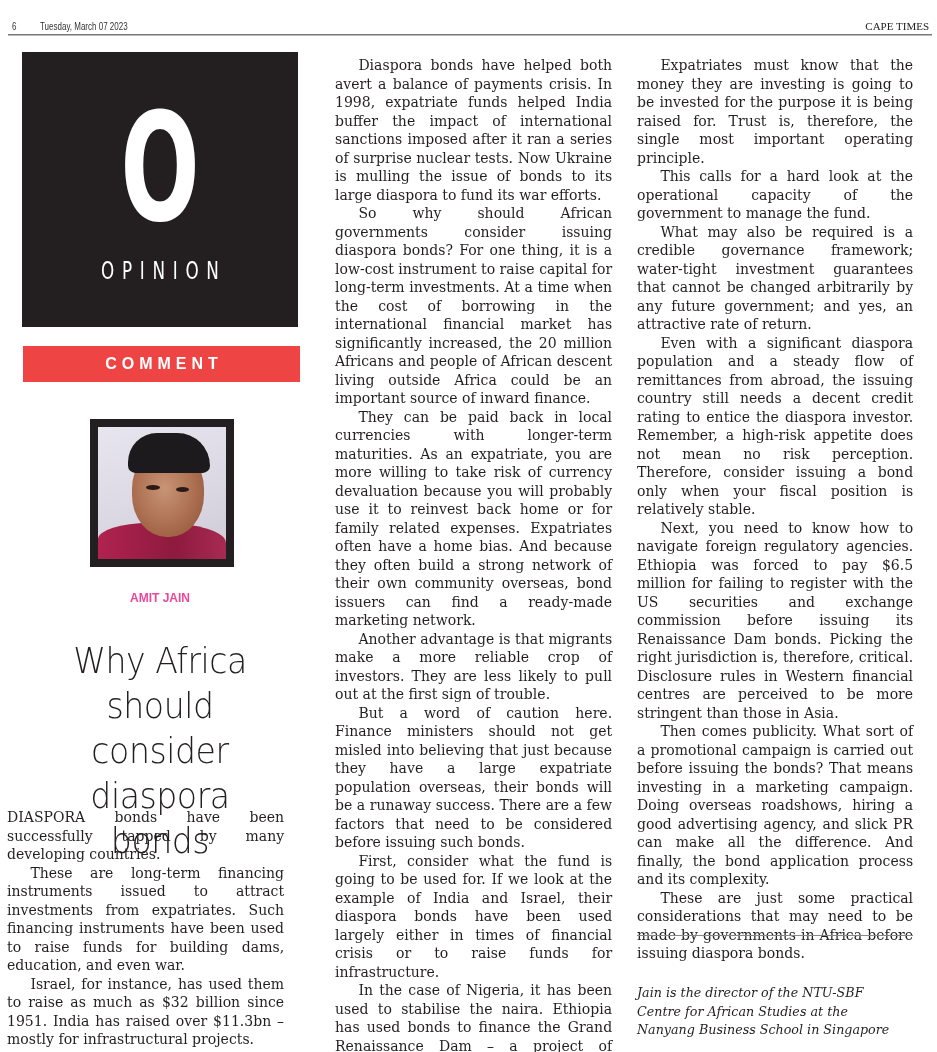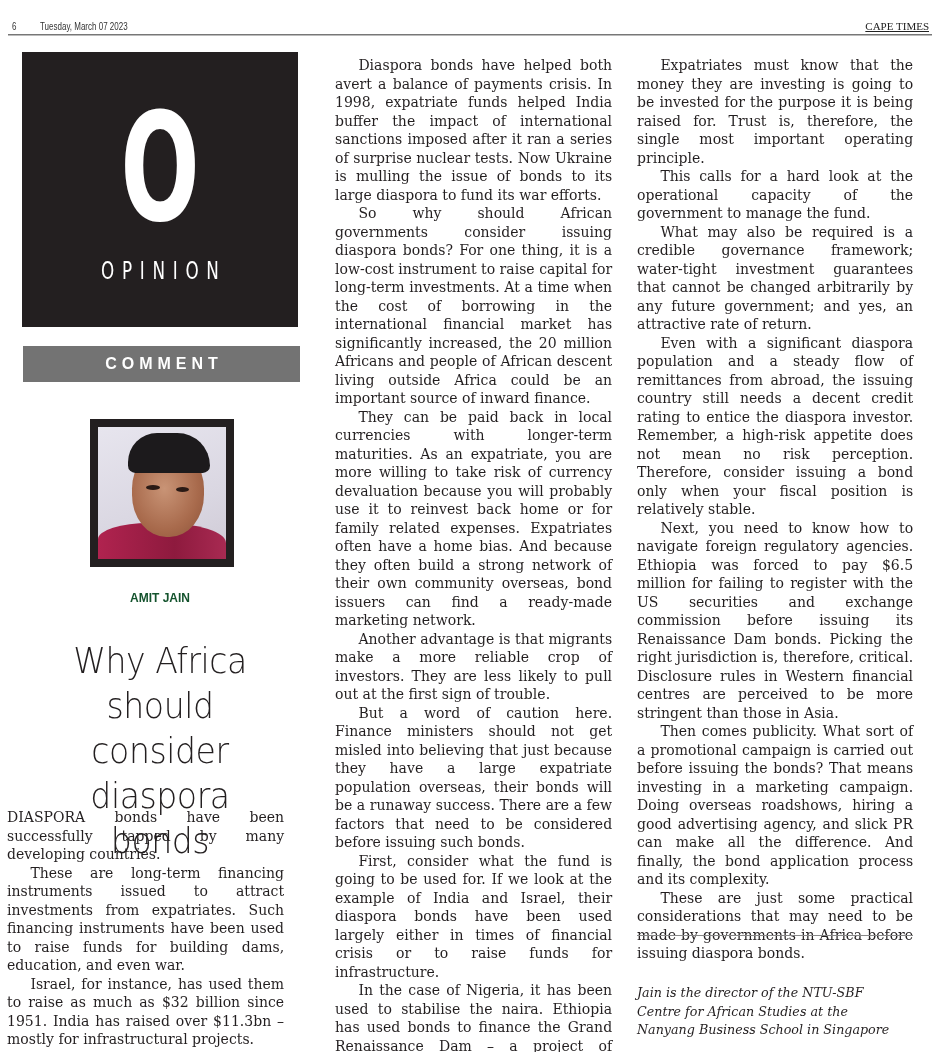--- a/index.html
+++ b/index.html
@@ -1,38 +1,38 @@
 <!DOCTYPE html>
 <html><head>
 <meta charset="utf-8">
 <style>
   html, body { margin: 0; padding: 0; background: #ffffff; }
   body { width: 937px; height: 1052px; position: relative; overflow: hidden; color: #231f20; }
 
   .header { position: absolute; left: 0; top: 0; width: 937px; height: 34px; }
   .hdr-page { position: absolute; left: 12px; top: 21px; font-family: "Liberation Sans", sans-serif; font-size: 10px; transform: scaleX(0.8); transform-origin: left; color:#333; }
   .hdr-date { position: absolute; left: 40px; top: 21px; font-family: "Liberation Sans", sans-serif; font-size: 10px; transform: scaleX(0.8); transform-origin: left; color:#333; }
-  .hdr-pub { position: absolute; right: 8px; top: 20px; font-family: "Liberation Serif", serif; font-size: 11px; letter-spacing: 0px; color:#222;text-decoration:underline; }
+  .hdr-pub { position: absolute; right: 8px; top: 20px; font-family: "Liberation Serif", serif; font-size: 11px; letter-spacing: 0px; color:#222; }
   .hdr-rule { position: absolute; left: 8px; right: 5px; top: 34px; height: 1px; background: #777; border-bottom: 1px solid #bbb; }
 
   .opinion-box { position: absolute; left: 22px; top: 52px; width: 276px; height: 275px; background: #231f20; }
   .big-o { position: absolute; left: 0; right: 0; top: 36px; text-align: center; font-family: "DejaVu Sans", sans-serif; font-weight: bold; color: #fff; font-size: 150px; line-height: 160px; transform: scaleX(0.62); }
   .opinion-label { position: absolute; left: 0; right: 0; top: 205px; text-align: center; font-family: "DejaVu Sans", sans-serif; color: #fff; font-size: 24px; letter-spacing: 11px; transform: scaleX(0.7); padding-left: 11px; }
 
-  .comment-bar { position: absolute; left: 23px; top: 346px; width: 277px; height: 36px; background: #737373; color: #fff; text-align: center; font-family: "Liberation Sans", sans-serif; font-weight: bold; font-size: 16px; letter-spacing: 5px; line-height: 36px; padding-left: 5px; box-sizing: border-box; }
+  .comment-bar { position: absolute; left: 23px; top: 346px; width: 277px; height: 36px; background: #ef4444; color: #fff; text-align: center; font-family: "Liberation Sans", sans-serif; font-weight: bold; font-size: 16px; letter-spacing: 5px; line-height: 36px; padding-left: 5px; box-sizing: border-box; }
 
   .photo-frame { position: absolute; left: 90px; top: 419px; width: 144px; height: 148px; background: #231f20; }
   .photo { position: absolute; left: 8px; top: 8px; width: 128px; height: 132px; overflow: hidden; background: linear-gradient(160deg, #e7e5ee 0%, #dad7e2 60%, #cfcad5 100%); }
   .hair { position: absolute; left: 30px; top: 6px; width: 82px; height: 40px; background: #1c1a1c; border-radius: 40px 45px 10px 10px; }
   .face { position: absolute; left: 34px; top: 22px; width: 72px; height: 88px; background: radial-gradient(ellipse at 45% 45%, #c99476 0%, #a86a4c 60%, #8b5238 100%); border-radius: 45% 45% 48% 48%; }
   .eye1 { position: absolute; left: 48px; top: 58px; width: 14px; height: 5px; background:#2a1a15; border-radius: 50%; }
   .eye2 { position: absolute; left: 78px; top: 60px; width: 13px; height: 5px; background:#2a1a15; border-radius: 50%; }
   .shirt { position: absolute; left: 0; top: 96px; width: 128px; height: 40px; background: linear-gradient(90deg, #b0234f, #8e1a3e 60%, #a82a52); border-radius: 40% 50% 0 0; }
 
-  .byline { position: absolute; left: 0; width: 320px; top: 591px; text-align: center; font-family: "Liberation Sans", sans-serif; font-weight: bold; font-size: 12px; color: #14532d; }
+  .byline { position: absolute; left: 0; width: 320px; top: 591px; text-align: center; font-family: "Liberation Sans", sans-serif; font-weight: bold; font-size: 12px; color: #ec4899; }
 
   .headline { position: absolute; left: 30px; width: 260px; top: 638px; text-align: center; font-family: "DejaVu Sans", sans-serif; font-weight: 200; font-size: 36px; line-height: 45px; color: #231f20; letter-spacing: -0.5px; transform: scaleX(0.92); }
 
   .col { position: absolute; font-family: "DejaVu Serif", serif; font-size: 15px; line-height: 18.5px; color: #231f20; text-align: justify; hyphens: auto; }
   .col p { margin: 0; text-indent: 25px; }
   .col p.first { text-indent: 0; }
   .col1 { left: 7px; top: 808px; width: 277px; }
   .col2 { left: 335px; top: 56px; width: 277px; }
   .col3 { left: 637px; top: 56px; width: 276px; }
   .inner { transform: scaleX(0.935); transform-origin: left top; width: 107%; }

